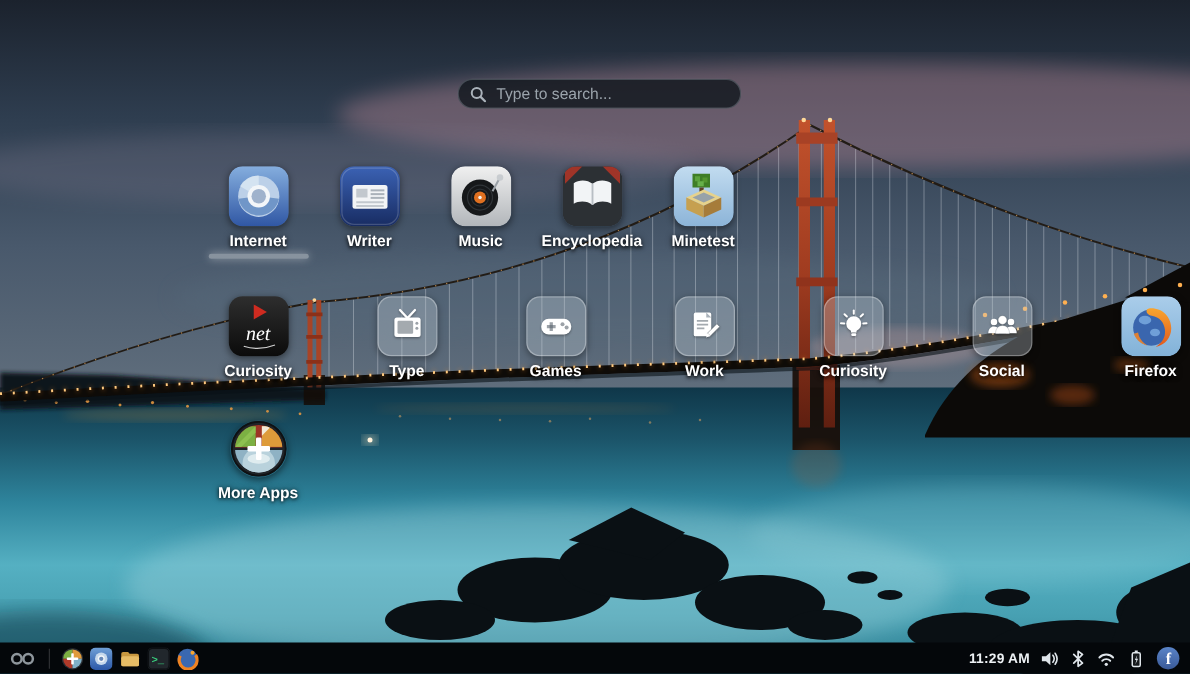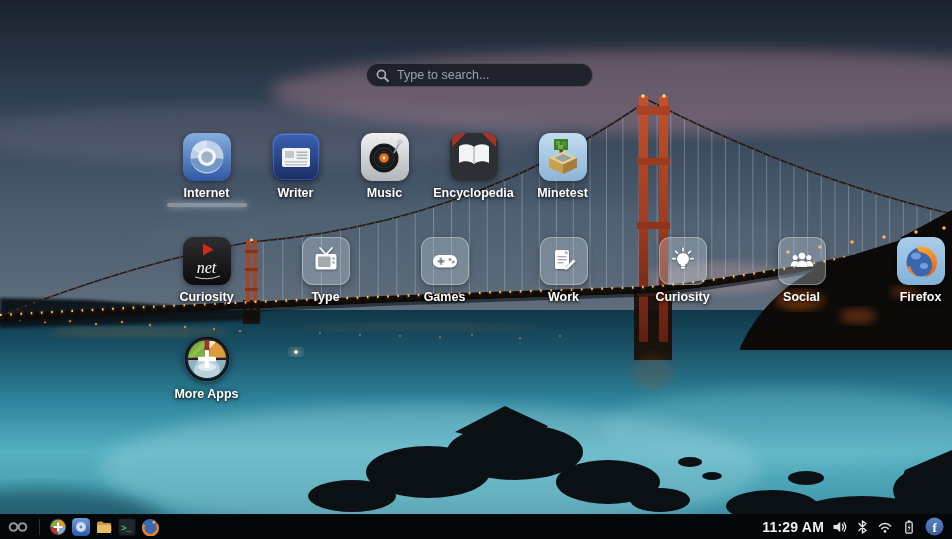--- a/index.html
+++ b/index.html
@@ -33,21 +33,21 @@
   .vn-net{position:absolute;left:0;right:0;top:23px;text-align:center;color:#fff;
     font-family:"Liberation Serif",serif;font-style:italic;font-size:16px;line-height:16px;}
 
   
   .taskbar{position:absolute;left:0;right:0;bottom:0;height:25px;background:#04070a;
     display:flex;align-items:center;justify-content:space-between;padding:0 8px 0 6px;box-sizing:border-box;}
   .tb-left{display:flex;align-items:center;gap:5px;}
   .tb-sep{width:1px;height:16px;background:rgba(255,255,255,0.16);margin:0 4px;}
   .launcher{width:18px;height:18px;display:flex;align-items:center;justify-content:center;}
   .tb-right{display:flex;align-items:center;gap:8px;}
-  .clock{color:#edf1f4;font-size:14px;font-weight:bold;letter-spacing:0.2px;}
+  .clock{color:#edf1f4;font-size:11px;font-weight:bold;letter-spacing:0.2px;}
   .tray-ic{display:flex;align-items:center;justify-content:center;}
 </style>
 </head>
 <body>
 
 <div class="desktop">
 
   <svg class="wp" width="952" height="539" viewBox="0 0 952 539">
     <defs>
       <linearGradient id="gSky" x1="0" y1="0" x2="0" y2="1">

